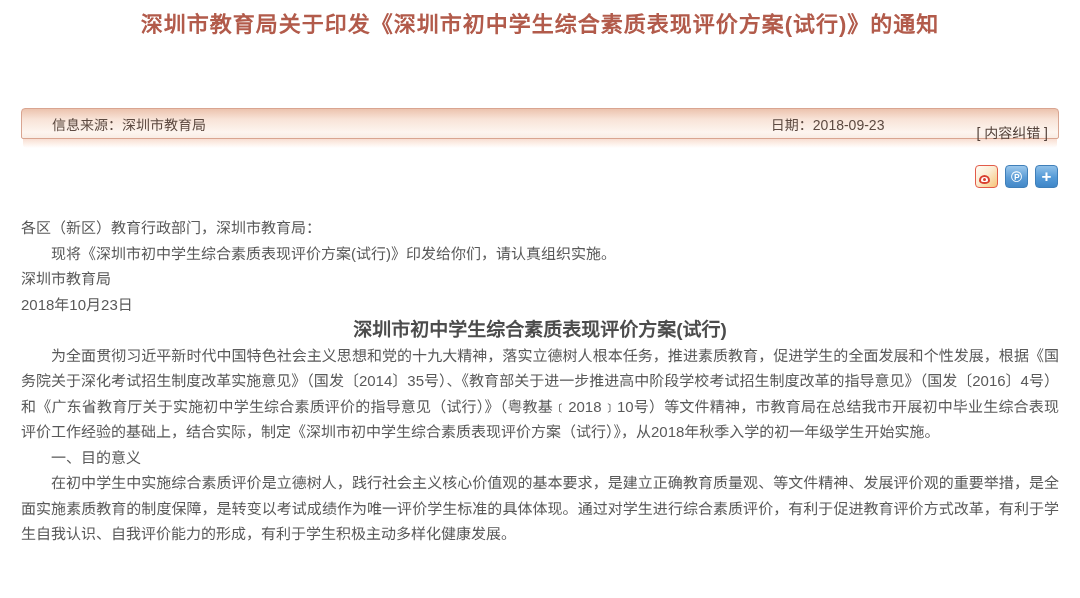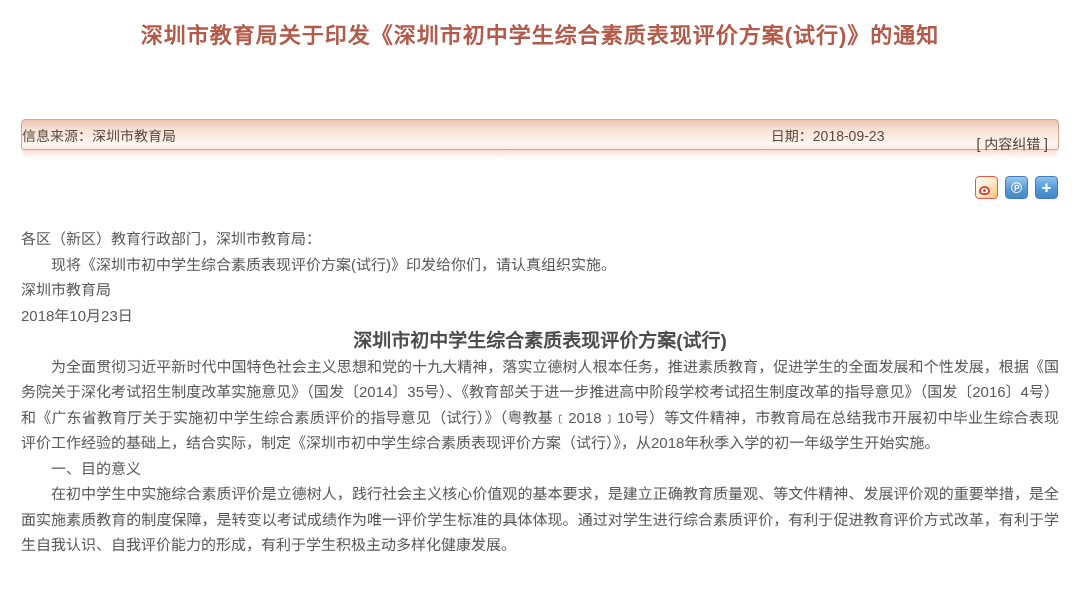--- a/index.html
+++ b/index.html
@@ -1,41 +1,41 @@
 <!DOCTYPE html>
 <html lang="zh-CN"><head>
 <meta charset="utf-8">
 <style>
   * { margin:0; padding:0; box-sizing:border-box; }
   html,body { width:1080px; height:598px; background:#ffffff; overflow:hidden; }
   body { font-family:"Liberation Sans","DejaVu Sans",sans-serif; }
 
   
   .page-title{
-    padding-top:17px;
+    padding-top:6px;
     text-align:center;
     font-size:22px;
     font-weight:bold;
     letter-spacing:1px;
     color:#b25b4b;
   }
 
   
   .meta-wrap{ margin:70px 21px 0 21px; }
   .meta-bar{
     height:31px;
     border:1px solid #d9a591;
     border-radius:4px 4px 2px 2px;
     background:linear-gradient(180deg,#ecc3ae 0%,#f8e3d7 35%,#fdf5ef 80%,#f9ece4 100%);
     display:flex;
     align-items:center;
     font-size:14px;
     color:#5d4a41;
   }
-  .meta-source{ padding-left:0; flex:1; }
+  .meta-source{ padding-left:30px; flex:1; }
   .meta-date{ margin-right:92px; }
   .meta-correction{ margin-right:10px; cursor:pointer; color:#54423a;margin-top:16px; }
   .meta-shadow{
     height:9px; margin:0 2px;
     background:linear-gradient(180deg,#f8ded2 0%,#fdf1ea 55%,#ffffff 100%);
     border-radius:0 0 4px 4px;
   }
 
   
   .share-row{

